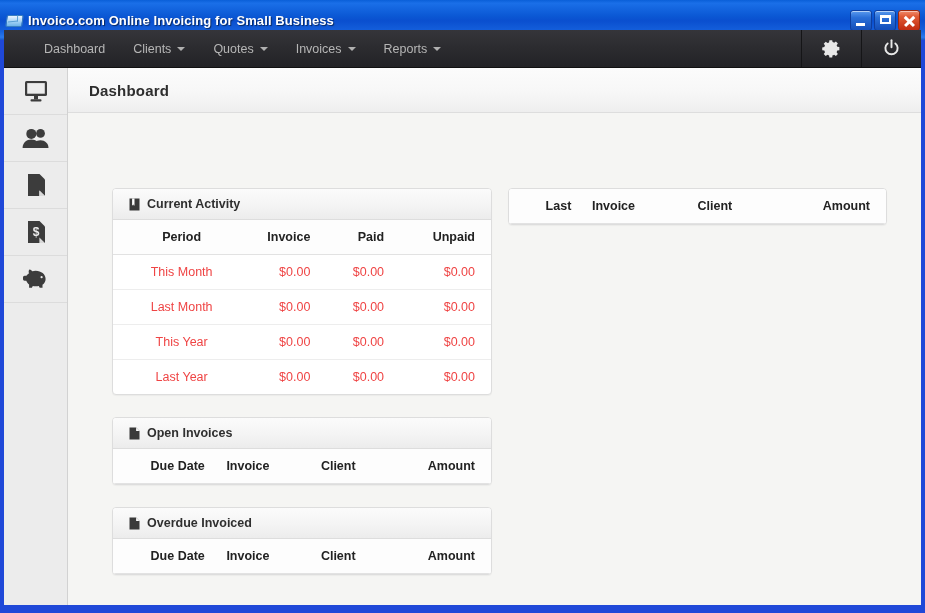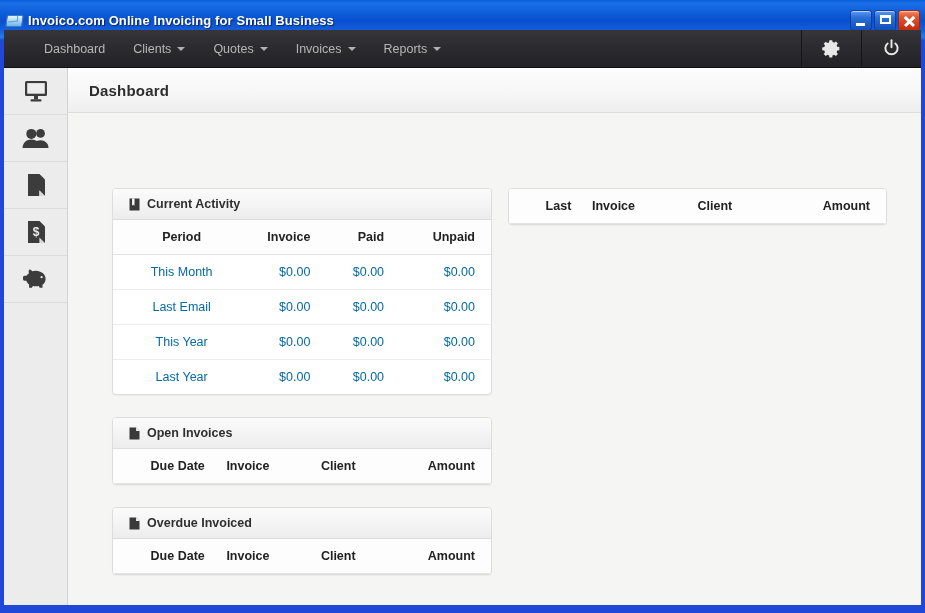--- a/index.html
+++ b/index.html
@@ -209,21 +209,21 @@
   }
   table.grid th {
     font-weight: bold;
     color: #222;
     padding: 10px 0 10px 0;
     border-bottom: 1px solid #e2e2e2;
     background: #fdfdfd;
     white-space: nowrap;
   }
   table.grid td {
-    color: #0369a1;
+    color: #ef4444;
     padding: 10px 0 10px 0;
     border-bottom: 1px solid #ededed;
     white-space: nowrap;
   }
   table.grid tr:last-child td { border-bottom: none; }
   .ta-l { text-align: center; padding-left: 16px !important; }
   .ta-r { text-align: right; padding-right: 16px !important; }
   .ta-c { text-align: left; }
 </style>
 </head>
@@ -358,21 +358,21 @@
               </tr>
             </thead>
             <tbody>
               <tr>
                 <td class="ta-l">This Month</td>
                 <td class="ta-r">$0.00</td>
                 <td class="ta-r">$0.00</td>
                 <td class="ta-r">$0.00</td>
               </tr>
               <tr>
-                <td class="ta-l">Last Email</td>
+                <td class="ta-l">Last Month</td>
                 <td class="ta-r">$0.00</td>
                 <td class="ta-r">$0.00</td>
                 <td class="ta-r">$0.00</td>
               </tr>
               <tr>
                 <td class="ta-l">This Year</td>
                 <td class="ta-r">$0.00</td>
                 <td class="ta-r">$0.00</td>
                 <td class="ta-r">$0.00</td>
               </tr>

